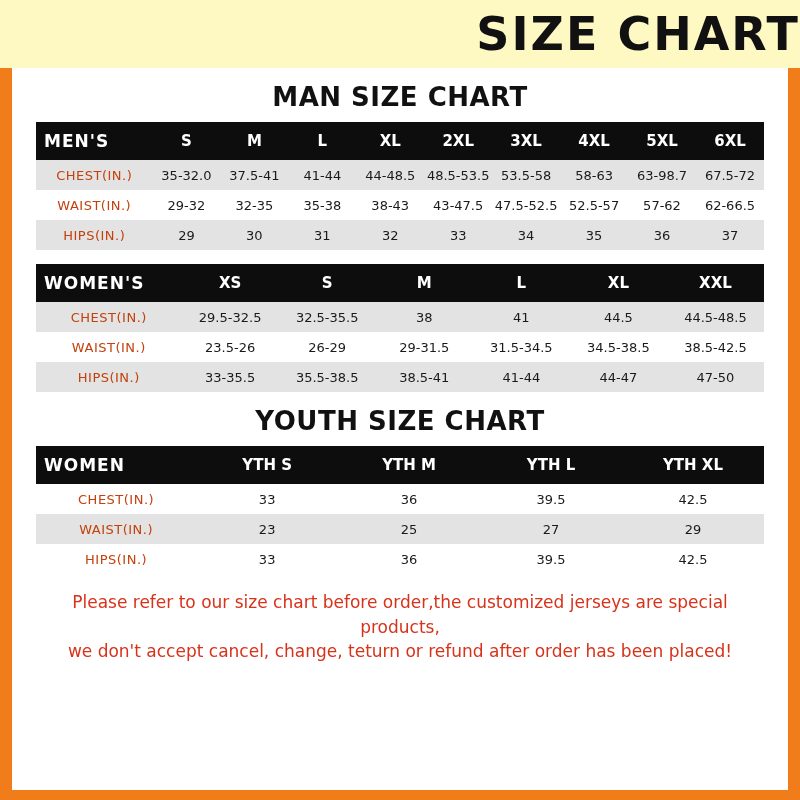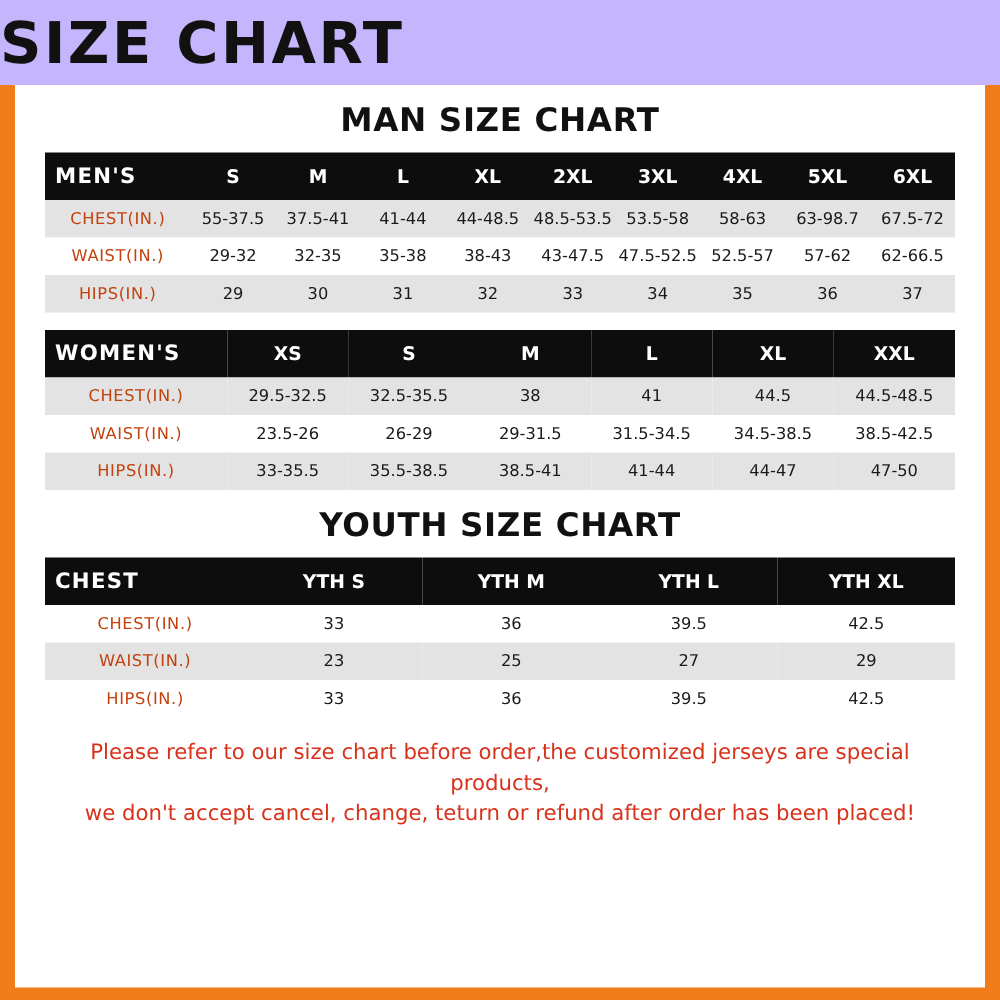--- a/index.html
+++ b/index.html
@@ -17,24 +17,24 @@
     position: relative;
     width: 800px;
     height: 800px;
     box-sizing: border-box;
     border-left: 12px solid #f07d1a;
     border-right: 12px solid #f07d1a;
     background: #ffffff;
   }
   .header-band {
     height: 68px;
-    background: #c4b5fd;
+    background: #fef9c3;
     display: flex;
     align-items: center;
-    justify-content: flex-start;
+    justify-content: flex-end;
     margin: 0 -12px;
   }
   .header-title {
     font-family: "DejaVu Sans", sans-serif;
     font-weight: bold;
     font-size: 46px;
     letter-spacing: 2px;
     color: #111111;
     line-height: 1;
   }
@@ -151,21 +151,21 @@
             <th>2XL</th>
             <th>3XL</th>
             <th>4XL</th>
             <th>5XL</th>
             <th>6XL</th>
           </tr>
         </thead>
         <tbody>
           <tr class="row-alt">
             <td class="row-label">CHEST(IN.)</td>
-            <td>55-37.5</td>
+            <td>35-32.0</td>
             <td>37.5-41</td>
             <td>41-44</td>
             <td>44-48.5</td>
             <td>48.5-53.5</td>
             <td>53.5-58</td>
             <td>58-63</td>
             <td>63-98.7</td>
             <td>67.5-72</td>
           </tr>
           <tr class="row-plain">
@@ -255,21 +255,21 @@
       <table class="size-table youth">
         <colgroup>
           <col class="c0">
           <col>
             <col>
             <col>
             <col>
         </colgroup>
         <thead>
           <tr>
-            <th class="label-head">CHEST</th>
+            <th class="label-head">WOMEN</th>
             <th>YTH S</th>
             <th>YTH M</th>
             <th>YTH L</th>
             <th>YTH XL</th>
           </tr>
         </thead>
         <tbody>
           <tr class="row-plain">
             <td class="row-label">CHEST(IN.)</td>
             <td>33</td>

